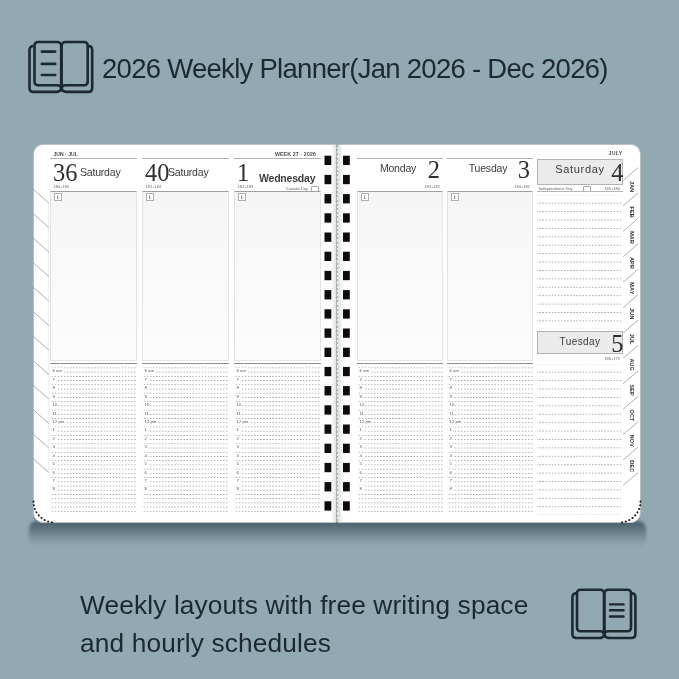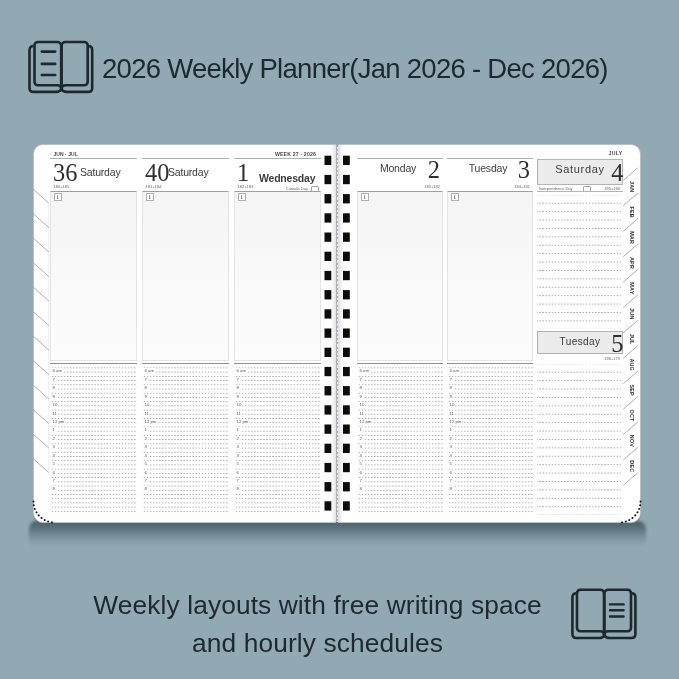--- a/index.html
+++ b/index.html
@@ -286,20 +286,20 @@
 </svg>
 
 <svg class="abs" style="left:30px;top:496px" width="30" height="30" viewBox="0 0 30 30">
     <path d="M3.5 5.5 A21 21 0 0 0 24.5 26.5" fill="none" stroke="#141414" stroke-width="1.9" stroke-dasharray="0.15 3.6" stroke-linecap="round"></path>
   </svg>
 
 <svg class="abs" style="left:614px;top:496px" width="30" height="30" viewBox="0 0 30 30">
     <path d="M26.5 5.5 A21 21 0 0 1 5.5 26.5" fill="none" stroke="#141414" stroke-width="1.9" stroke-dasharray="0.15 3.6" stroke-linecap="round"></path>
   </svg>
 
-<div class="abs" style="left:80px;top:587px;width:475px;text-align:center;font-size:26.3px;color:#1c2931;letter-spacing:0.12px;line-height:37.5px;">Weekly layouts with free writing space<br>and hourly schedules</div>
+<div class="abs" style="left:80px;top:587px;width:475px;text-align:left;font-size:26.3px;color:#1c2931;letter-spacing:0.12px;line-height:37.5px;">Weekly layouts with free writing space<br>and hourly schedules</div>
 
 <svg class="abs" style="left:570px;top:587px" width="68" height="54" viewBox="0 0 68 54">
 <path d="M6.4 6.2 C4 6.2 2.4 7.7 2.4 10.2 L2.4 47 C2.4 49.5 4 51 6.4 51 L29.4 51 C31.9 51 33.4 49.8 34.4 48.4 C35.4 49.8 36.9 51 39.4 51 L61.4 51 C63.9 51 65.4 49.5 65.4 47 L65.4 10.2 C65.4 7.7 63.9 6.2 61.4 6.2" fill="none" stroke="#1c2931" stroke-width="2.6"></path>
 <path d="M10.5 2.7 L30.2 2.7 C32.2 2.7 34 4.2 34 6.7 L34 48 C34 45.8 32.2 44.3 30.2 44.3 L10.5 44.3 C8.5 44.3 7 42.8 7 40.8 L7 6.2 C7 4.2 8.5 2.7 10.5 2.7 Z" fill="none" stroke="#1c2931" stroke-width="2.6" stroke-linejoin="round"></path>
 <path d="M57.5 2.7 L38.2 2.7 C36.2 2.7 34.4 4.2 34.4 6.7 L34.4 48 C34.4 45.8 36.2 44.3 38.2 44.3 L57.5 44.3 C59.5 44.3 61 42.8 61 40.8 L61 6.2 C61 4.2 59.5 2.7 57.5 2.7 Z" fill="none" stroke="#1c2931" stroke-width="2.6" stroke-linejoin="round"></path>
 <path d="M40 17.4 L53.6 17.4 M40 23.3 L53.6 23.3 M40 29.5 L53.6 29.5" stroke="#1c2931" stroke-width="2.4" stroke-linecap="round"></path>
 </svg>
 
 </body></html>

